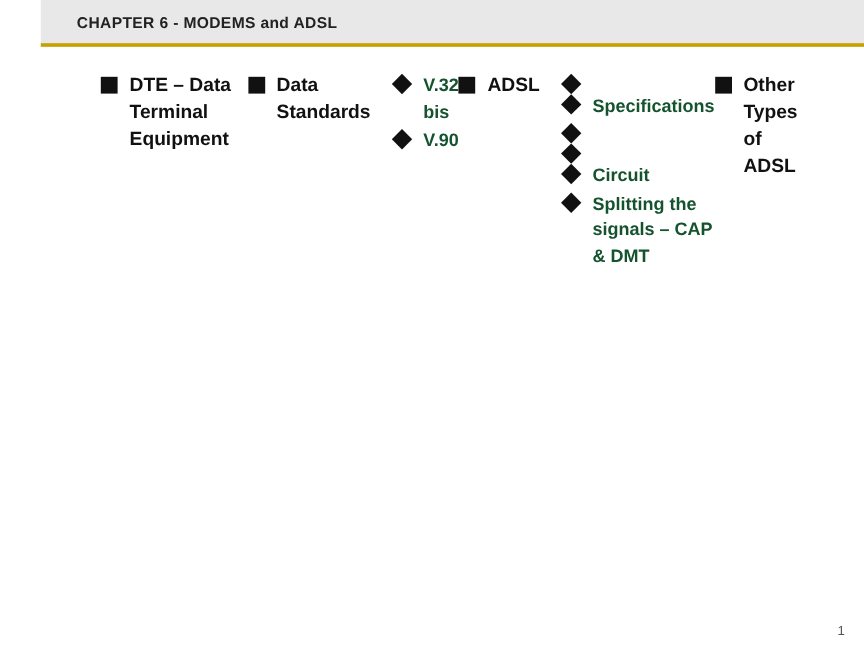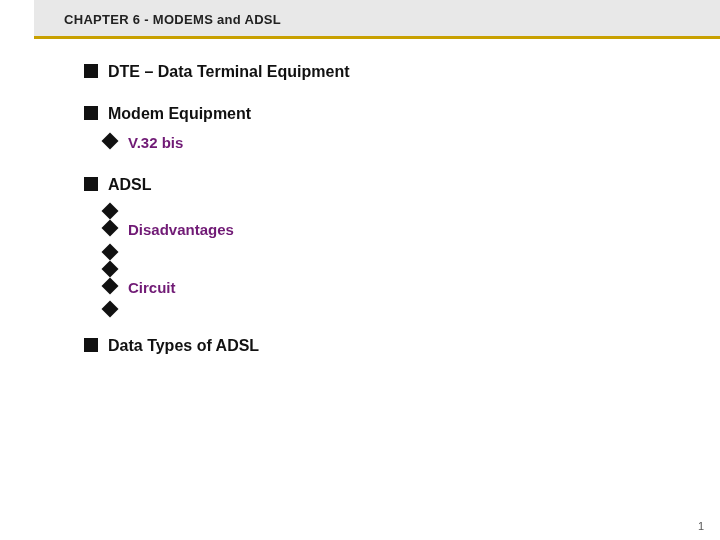--- a/index.html
+++ b/index.html
@@ -36,21 +36,21 @@
       font-size: 13px;
       font-weight: bold;
       color: #222;
       letter-spacing: 0.3px;
     }
 
     .content {
       padding: 22px 40px 20px 50px;
       flex: 1;
       display: flex;
-      flex-direction: column;
+      flex-direction: row;
       gap: 0;
     }
 
     .main-item {
       display: flex;
       align-items: flex-start;
       font-size: 16px;
       font-weight: bold;
       color: #111;
       margin-bottom: 6px;
@@ -74,21 +74,21 @@
     .sub-section {
       margin-left: 20px;
       margin-bottom: 4px;
     }
 
     .sub-item {
       display: flex;
       align-items: flex-start;
       font-size: 15px;
       font-weight: bold;
-      color: #701a75;
+      color: #14532d;
       margin-bottom: 2px;
       line-height: 1.45;
     }
 
     .diamond-bullet {
       display: inline-block;
       width: 12px;
       height: 12px;
       background: #111;
       transform: rotate(45deg);
@@ -118,61 +118,66 @@
     <div class="main-item">
       <span class="bullet-square"></span>
       <span>DTE – Data Terminal Equipment</span>
     </div>
 
 
     <div class="section-gap"></div>
 
     <div class="main-item">
       <span class="bullet-square"></span>
-      <span>Modem Equipment</span>
+      <span>Data Standards</span>
     </div>
     <div class="sub-section">
       <div class="sub-item">
         <span class="diamond-bullet"></span>
         <span>V.32 bis</span>
+      </div>
+      <div class="sub-item">
+        <span class="diamond-bullet"></span>
+        <span>V.90</span>
       </div>
     </div>
 
     <div class="section-gap"></div>
 
     <div class="main-item">
       <span class="bullet-square"></span>
       <span>ADSL</span>
     </div>
     <div class="sub-section">
       <div class="sub-item">
         <span class="diamond-bullet"></span>
       </div>
       <div class="sub-item">
         <span class="diamond-bullet"></span>
-        <span>Disadvantages</span>
+        <span>Specifications</span>
       </div>
       <div class="sub-item">
         <span class="diamond-bullet"></span>
       </div>
       <div class="sub-item">
         <span class="diamond-bullet"></span>
       </div>
       <div class="sub-item">
         <span class="diamond-bullet"></span>
         <span>Circuit</span>
       </div>
       <div class="sub-item">
         <span class="diamond-bullet"></span>
+        <span>Splitting the signals – CAP &amp; DMT</span>
       </div>
     </div>
 
     <div class="section-gap"></div>
 
     <div class="main-item">
       <span class="bullet-square"></span>
-      <span>Data Types of ADSL</span>
+      <span>Other Types of ADSL</span>
     </div>
 
   </div>
 
   <span class="page-number">1</span>
 </div>
 
 </body></html>

